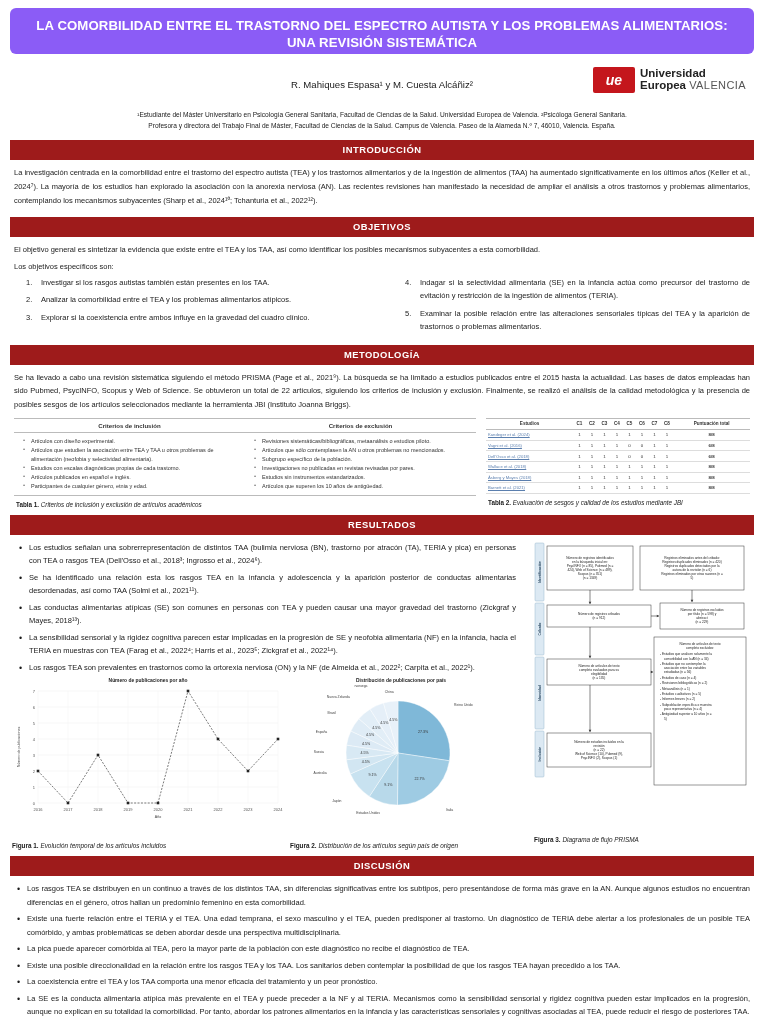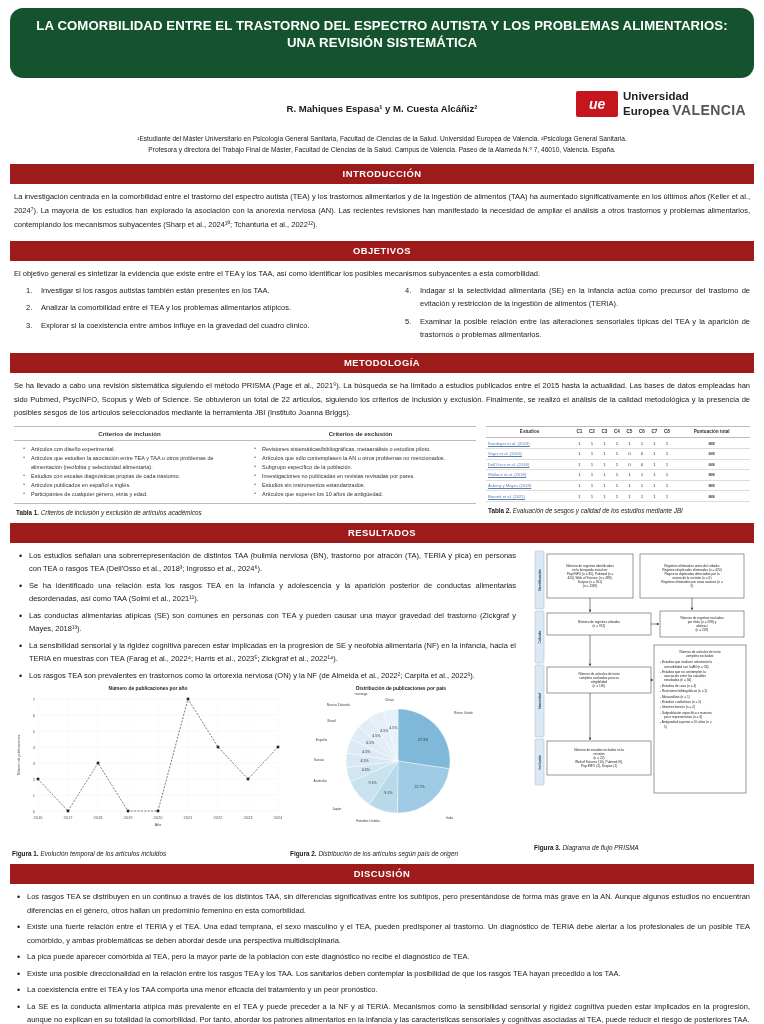--- a/index.html
+++ b/index.html
@@ -8,41 +8,41 @@
     background: #ffffff;
     font-family: "Liberation Sans", sans-serif;
     color: #1a1a1a;
     overflow: hidden;
     position: relative;
   }
   .poster { width: 764px; height: 1024px; padding: 0 10px; position: relative; }
 
   
   .title-bar {
-    background: #14532d;
+    background: #8b5cf6;
     color: #fff;
-    border-radius: 13px;
+    border-radius: 6px;
     margin: 8px 0 0 0;
-    padding: 9px 20px 26px;
+    padding: 9px 20px 2px;
     text-align: center;
   }
   .title-bar .t1 { font-size: 13.2px; font-weight: bold; line-height: 1.32; letter-spacing: .1px; }
 
   
   .authors-row { position: relative; margin-top: 17px; height: 34px; }
-  .authors { text-align: center; font-size: 9.6px; font-weight: bold; padding-top: 8px; }
+  .authors { text-align: center; font-size: 9.6px; font-weight: normal; padding-top: 8px; }
   .logo { position: absolute; right: 8px; top: -4px; display: flex; align-items: center; gap: 5px; }
   .logo-mark {
     width: 42px; height: 26px; background: #c4161c; color: #fff;
     display: flex; align-items: center; justify-content: center;
     font-size: 14px; font-weight: bold; font-style: italic; border-radius: 2px;
   }
   .logo-txt { line-height: 1.02; }
   .logo-txt .l1, .logo-txt .l2 { font-size: 11.5px; font-weight: bold; color: #222; display:block; }
-  .logo-txt .l2 span.sub { font-size: 14px; font-weight: bold; color: #555; letter-spacing: .4px; }
+  .logo-txt .l2 span.sub { font-size: 11px; font-weight: normal; color: #555; letter-spacing: .4px; }
 
   .affil { text-align: center; font-size: 6.6px; line-height: 1.62; margin-top: 5px; padding: 0 22px; }
 
   
   .sec {
     background: #9e1b1b; color: #fff; text-align: center;
     font-size: 9.4px; font-weight: bold; letter-spacing: .5px;
     padding: 4px 0 5px; margin: 9px 0 6px; border-radius: 0;
   }
   .sec.sm { margin-top: 7px; }
@@ -135,20 +135,21 @@
   <div class="affil">
     <div>¹Estudiante del Máster Universitario en Psicología General Sanitaria, Facultad de Ciencias de la Salud. Universidad Europea de Valencia. ²Psicóloga General Sanitaria.</div>
     <div>Profesora y directora del Trabajo Final de Máster, Facultad de Ciencias de la Salud. Campus de Valencia. Paseo de la Alameda N.º 7, 46010, Valencia. España.</div>
   </div>
 
   <div class="sec">INTRODUCCIÓN</div>
   <p class="just">La investigación centrada en la comorbilidad entre el trastorno del espectro autista (TEA) y los trastornos alimentarios y de la ingestión de alimentos (TAA) ha aumentado significativamente en los últimos años (Keller et al., 2024⁷). La mayoría de los estudios han explorado la asociación con la anorexia nerviosa (AN). Las recientes revisiones han manifestado la necesidad de ampliar el análisis a otros trastornos y problemas alimentarios, contemplando los mecanismos subyacentes (Sharp et al., 2024¹⁰; Tchanturia et al., 2022¹²).</p>
 
   <div class="sec">OBJETIVOS</div>
   <p class="just" style="margin-bottom:3px">El objetivo general es sintetizar la evidencia que existe entre el TEA y los TAA, así como identificar los posibles mecanismos subyacentes a esta comorbilidad.</p>
+  <p class="just" style="margin-bottom:2px">Los objetivos específicos son:</p>
   <div class="obj-wrap">
     <div class="obj-col">
       <ol class="num">
         <li><span class="n">1.</span><span>Investigar si los rasgos autistas también están presentes en los TAA.</span></li>
         <li><span class="n">2.</span><span>Analizar la comorbilidad entre el TEA y los problemas alimentarios atípicos.</span></li>
         <li><span class="n">3.</span><span>Explorar si la coexistencia entre ambos influye en la gravedad del cuadro clínico.</span></li>
       </ol>
     </div>
     <div class="obj-col">
       <ol class="num">

